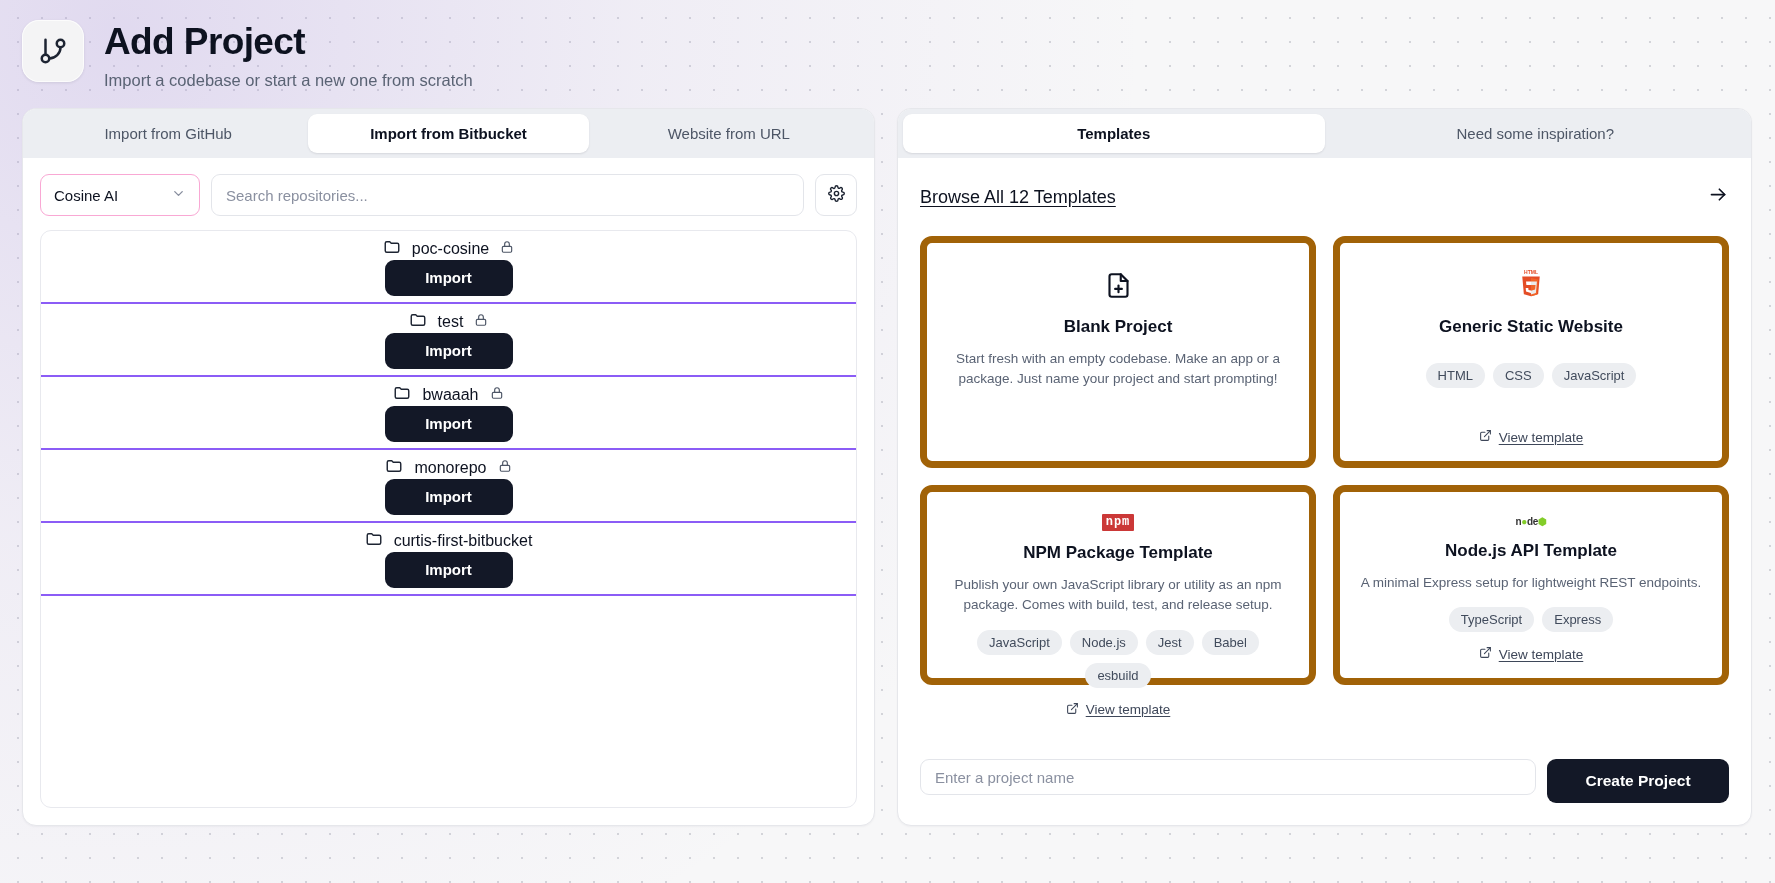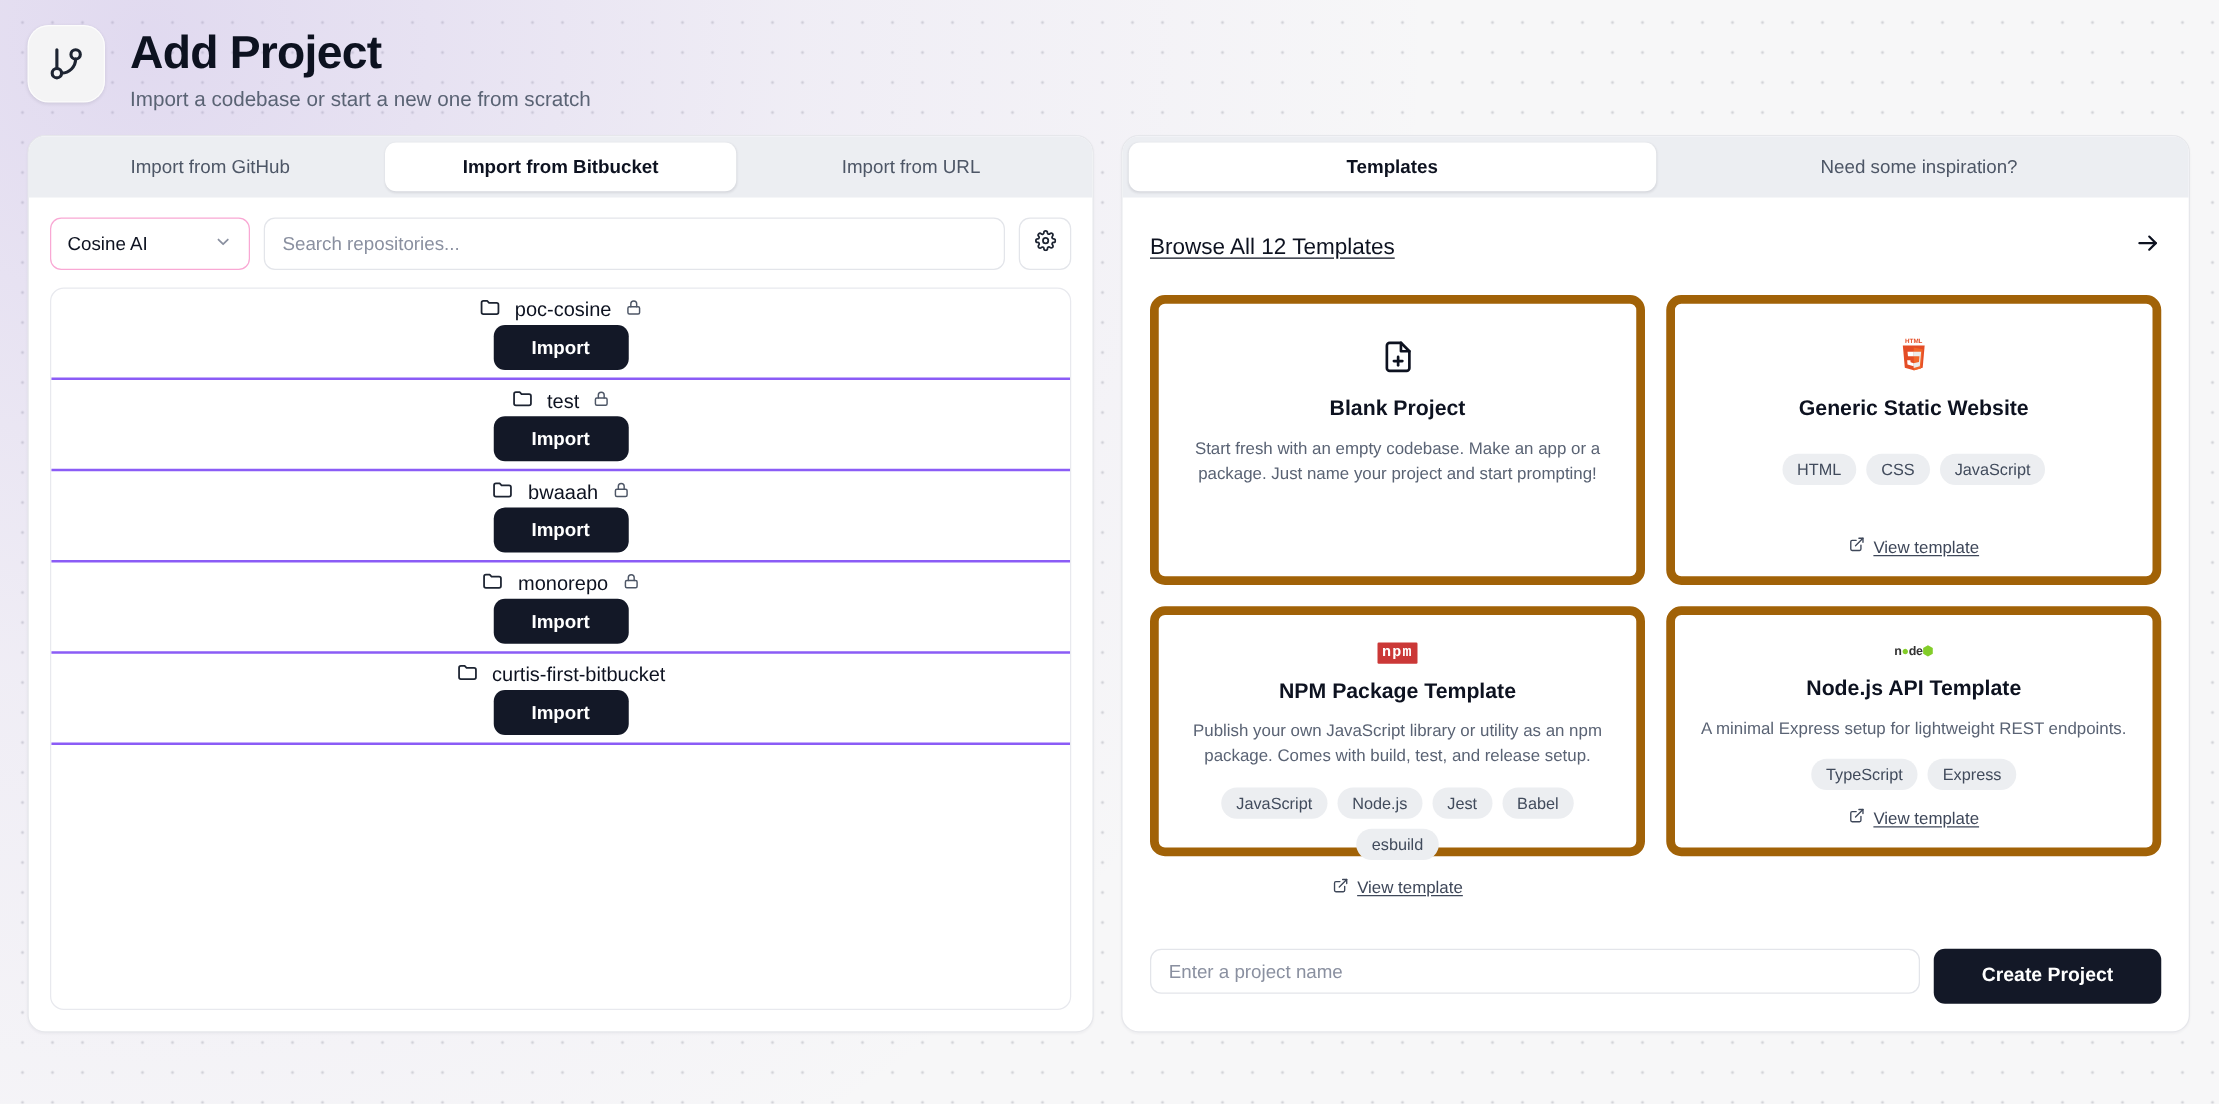--- a/index.html
+++ b/index.html
@@ -165,21 +165,21 @@
   .repo-left { display: flex; align-items: center; gap: 11px; }
   .repo-name { font-size: 16px; color: #0d1220; }
   .import-btn {
     background: #131827;
     color: #ffffff;
     font-size: 15px;
     font-weight: bold;
     border: none;
     border-radius: 9px;
     height: 36px;
-    width: 108px;
+    width: 128px;
     cursor: pointer;
     font-family: inherit;
   }
 
   
   .right-body {
     padding: 26px 22px 0 22px;
     flex: 1;
     display: flex;
     flex-direction: column;
@@ -310,21 +310,21 @@
   </div>
 </div>
 
 <div class="columns">
 
   <div class="panel panel-left">
 
     <div class="tabbar three">
       <div class="tab">Import from GitHub</div>
       <div class="tab active">Import from Bitbucket</div>
-      <div class="tab">Import from URL</div>
+      <div class="tab">Website from URL</div>
     </div>
 
     <div class="search-row">
       <div class="select-box">
         <span>Cosine AI</span>
         <span>
           <svg width="15" height="15" viewBox="0 0 24 24" fill="none" stroke="#8a90a0" stroke-width="2.2" stroke-linecap="round" stroke-linejoin="round">
             <polyline points="6 9 12 15 18 9"></polyline>
           </svg>
         </span>

